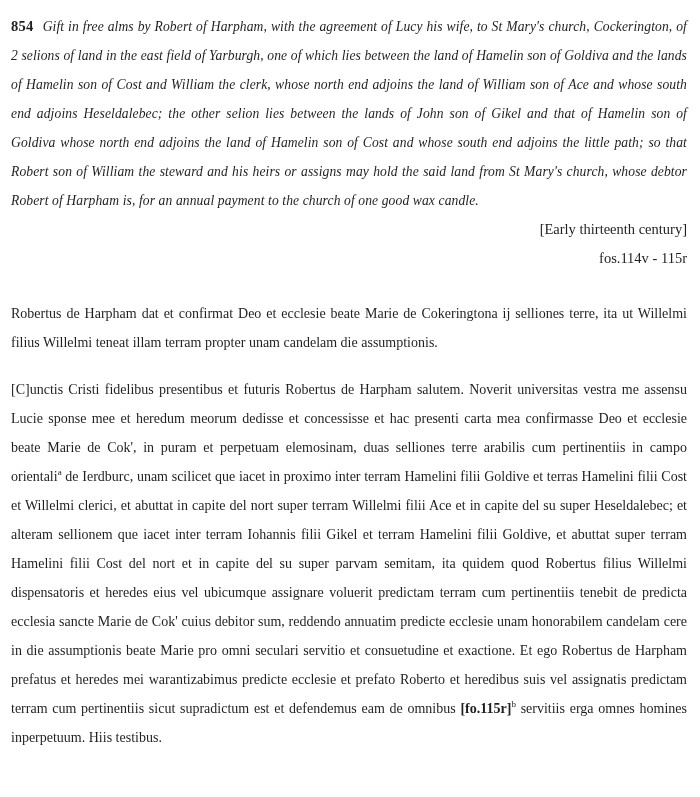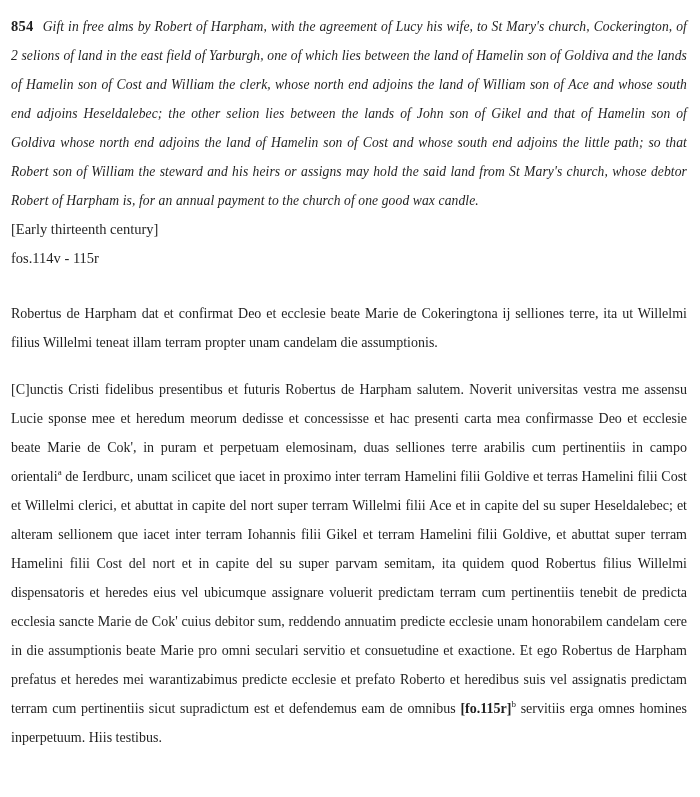--- a/index.html
+++ b/index.html
@@ -30,26 +30,26 @@
     font-style: normal;
     font-weight: 700;
     font-size: 14.5px;
     margin-right: 9px;
     letter-spacing: 0.3px;
   }
   .dateline {
     font-style: normal;
     font-size: 14.5px;
     line-height: 29px;
-    text-align: left;
+    text-align: right;
   }
   .folio {
     font-size: 14.5px;
     line-height: 29px;
-    text-align: left;
+    text-align: right;
     font-family: Liberation Serif, serif;
   }
   .para {
     font-size: 14px;
     line-height: 29px;
     text-align: justify;
     hyphens: none;
   }
   .abstract { margin-top: 26px; }
   .charter  { margin-top: 18px; }

